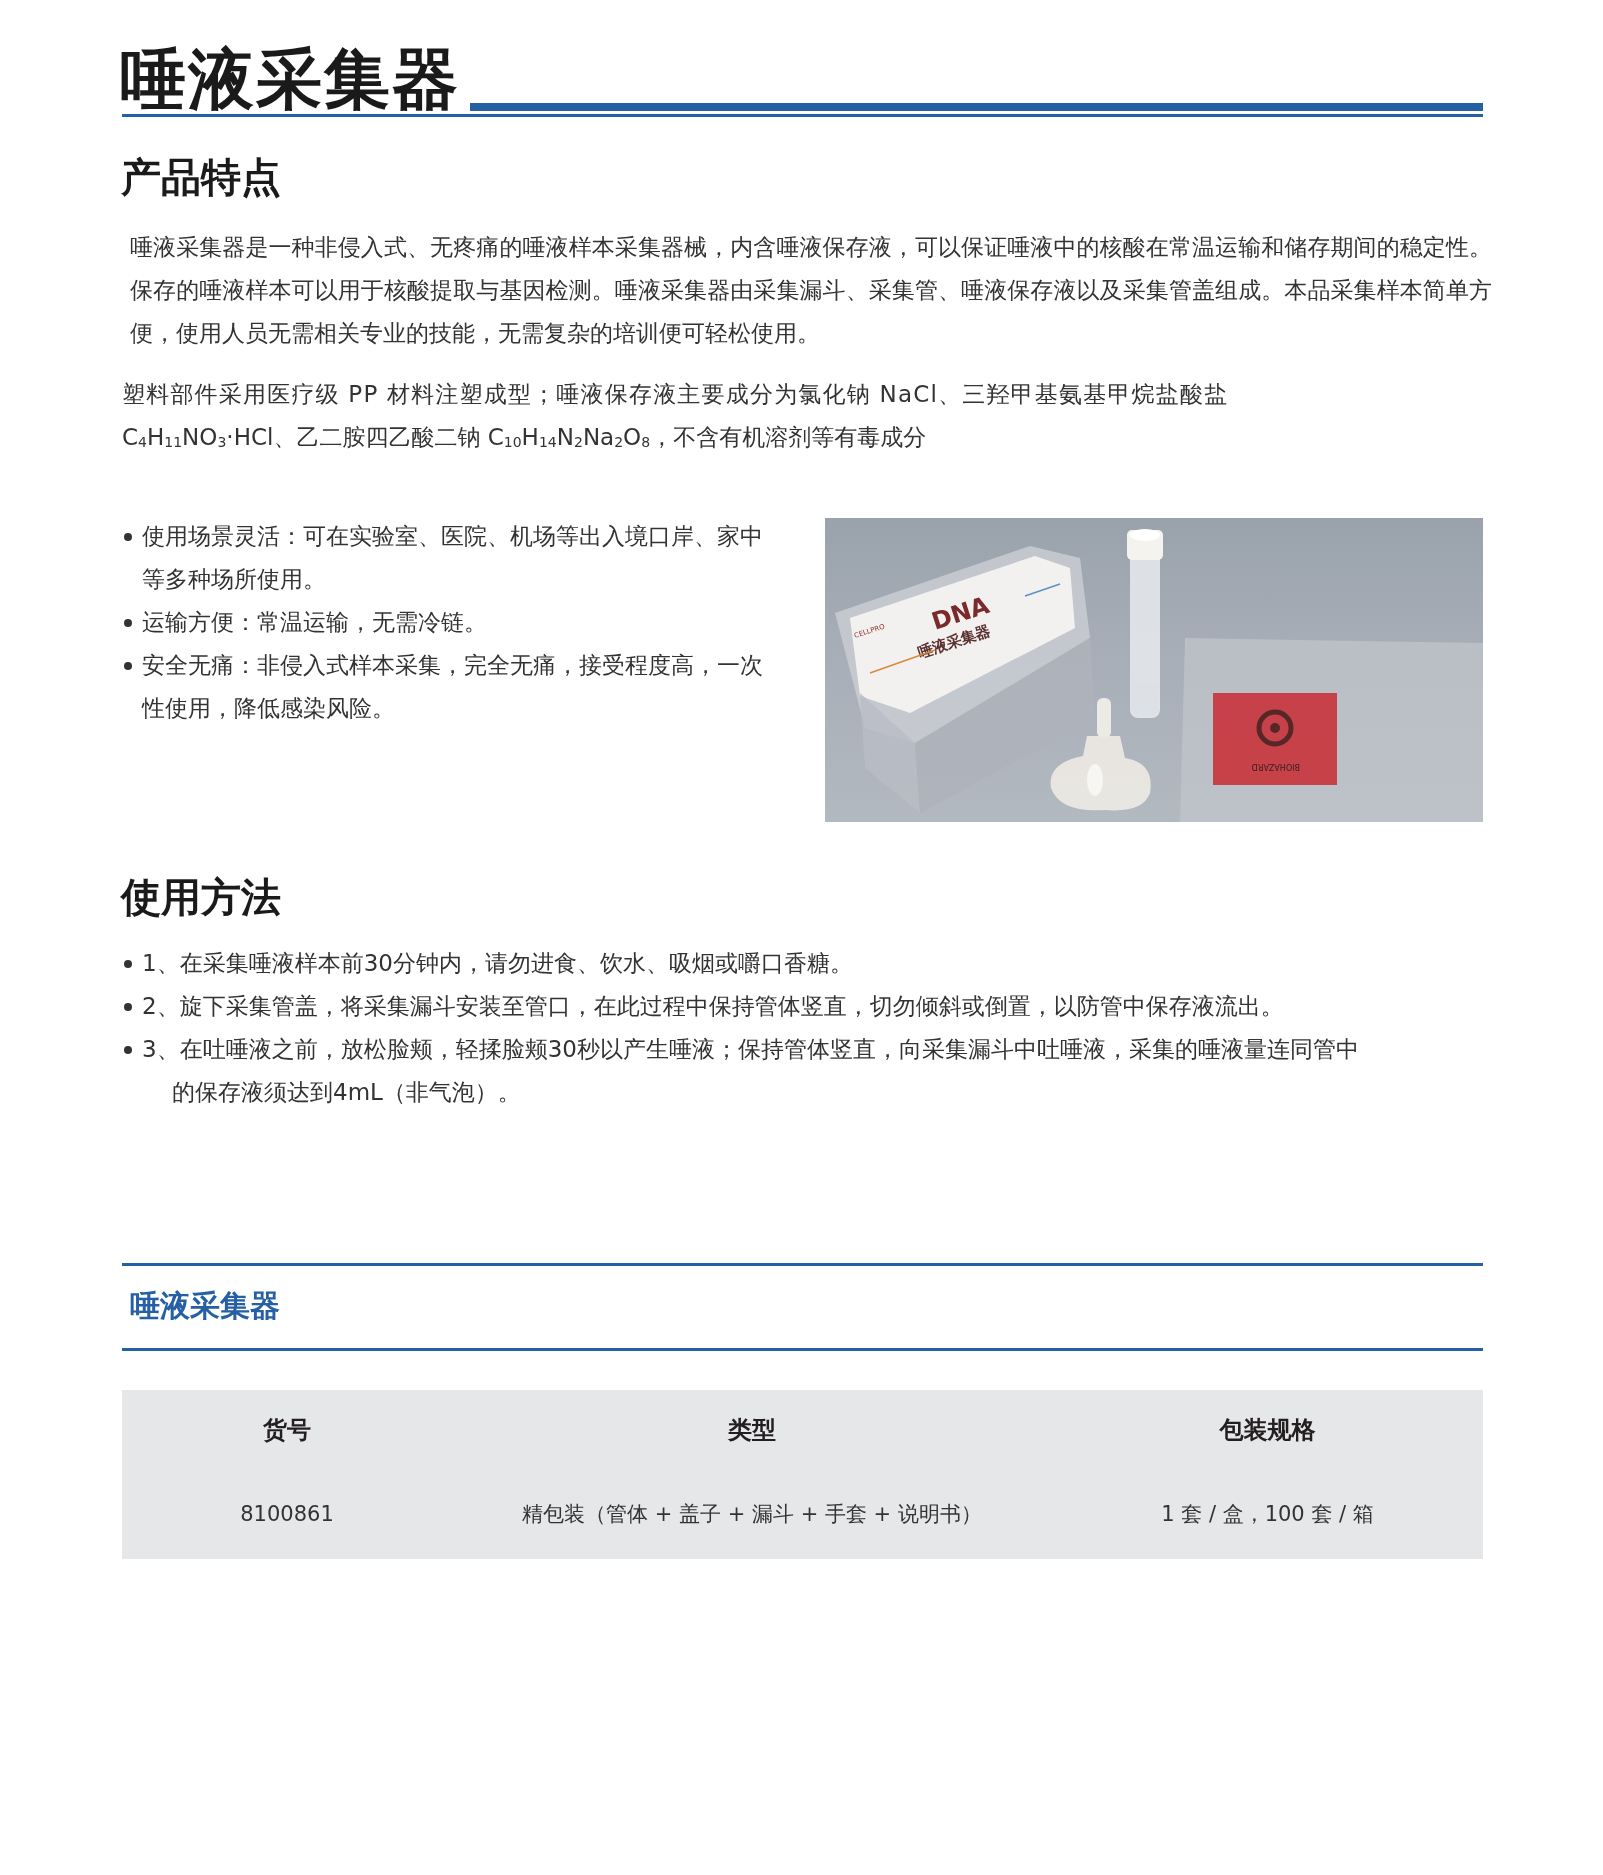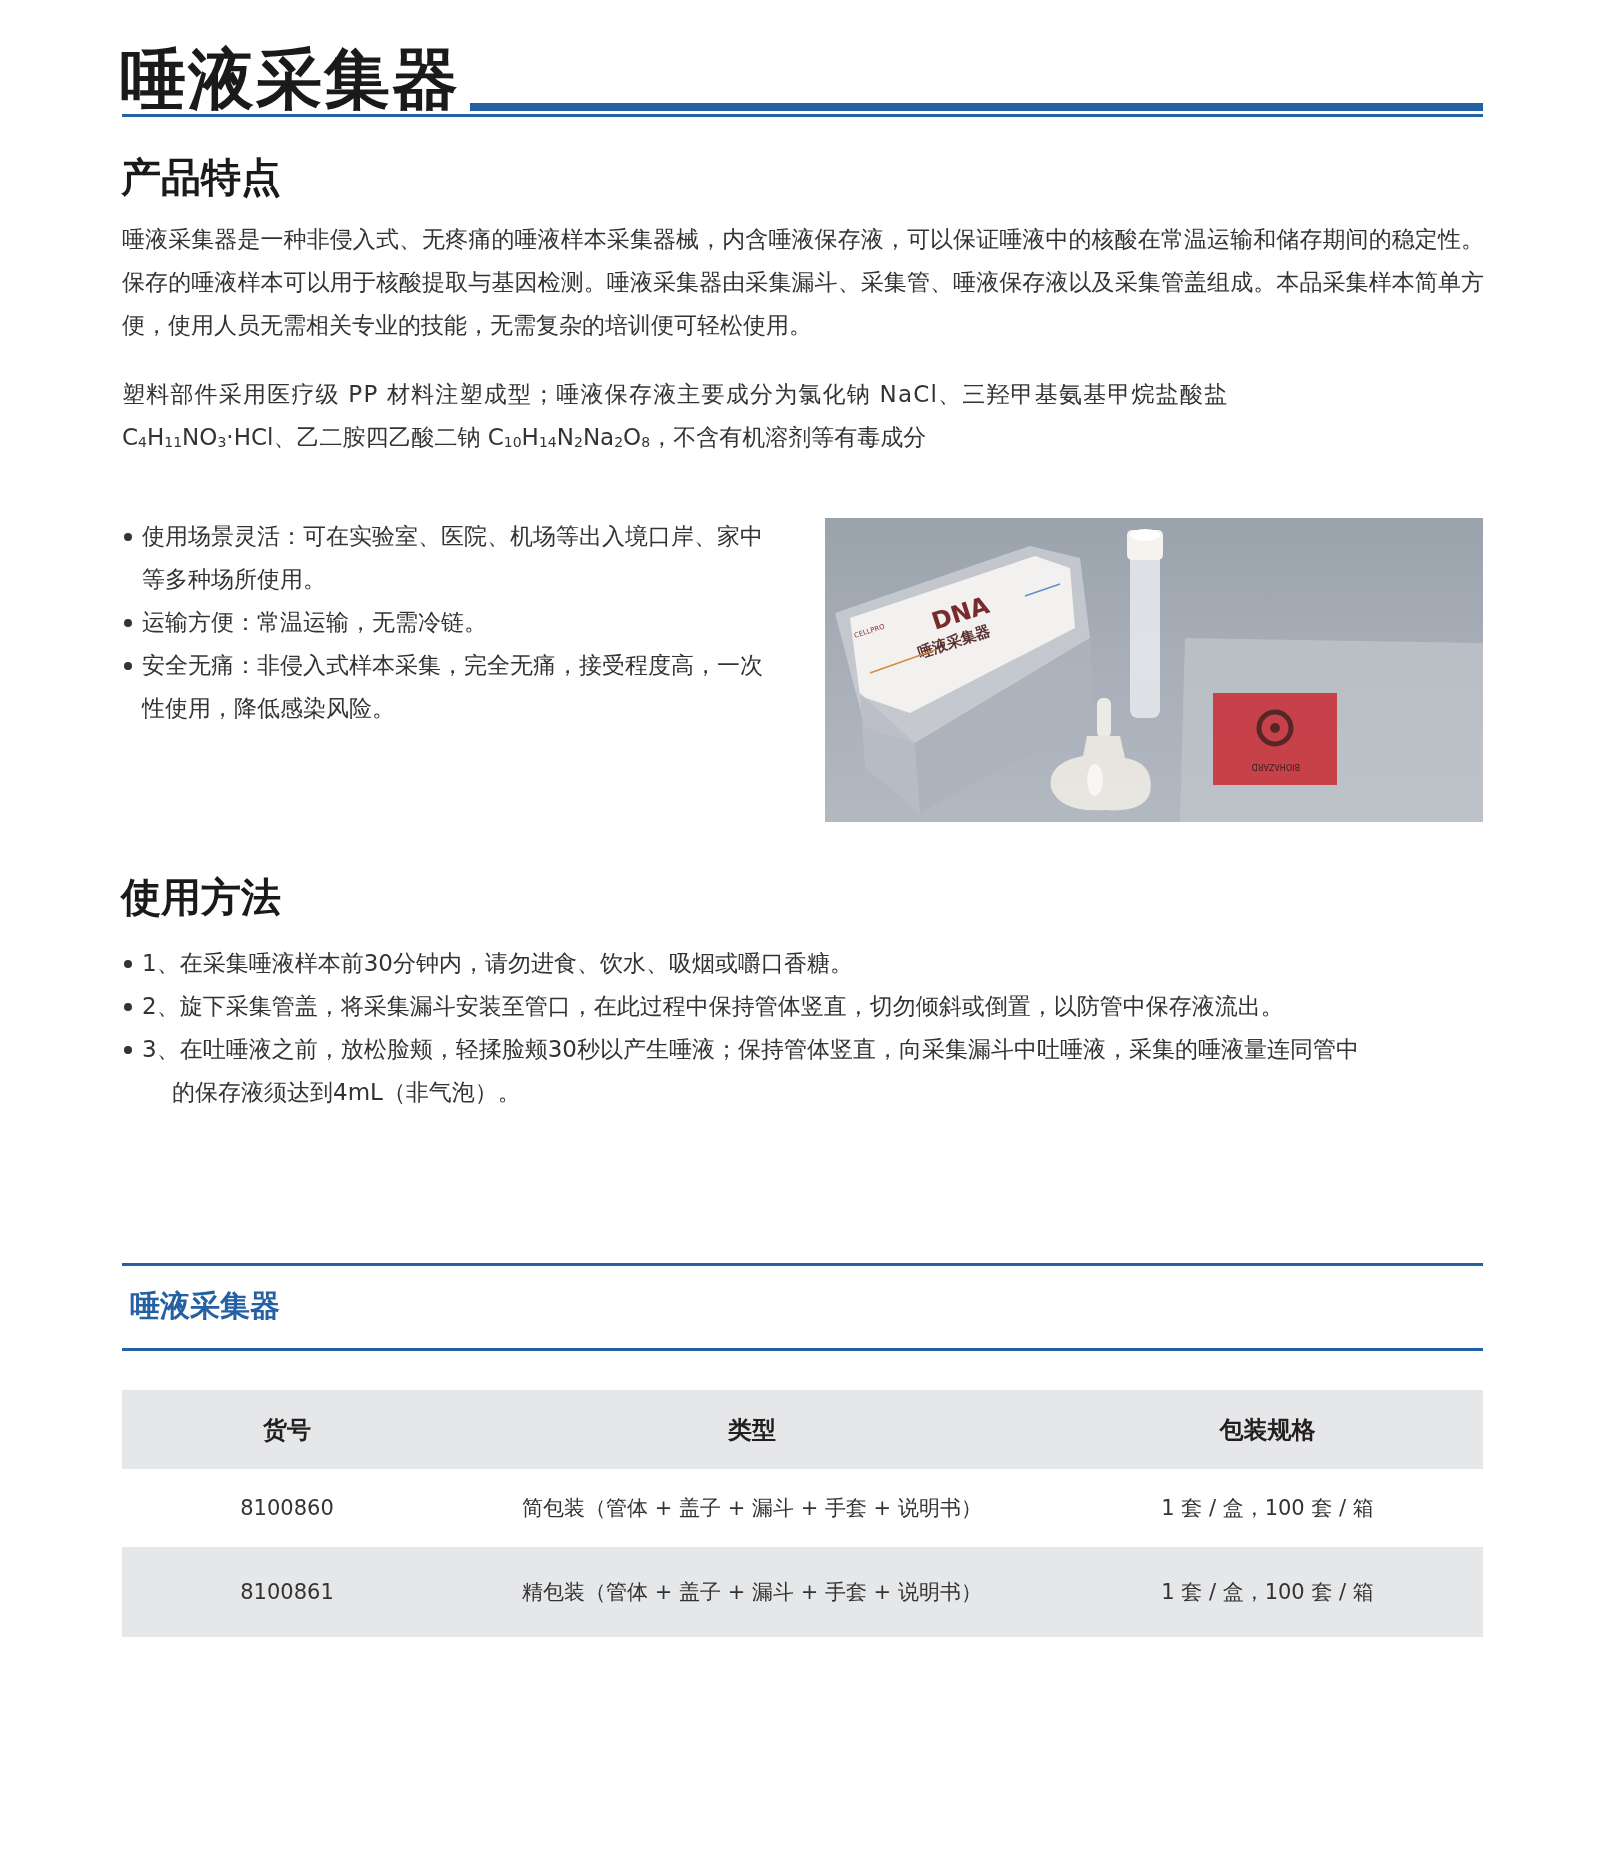--- a/index.html
+++ b/index.html
@@ -49,21 +49,21 @@
 </style>
 </head>
 <body>
 
 <div class="abs page-title">唾液采集器</div>
 <div class="abs title-bar-thick"></div>
 <div class="abs title-bar-thin"></div>
 
 <div class="abs section-heading" style="left:121px; top:157px;">产品特点</div>
 
-<p class="abs para" style="top:218px; margin:0;">唾液采集器是一种非侵入式、无疼痛的唾液样本采集器械，内含唾液保存液，可以保证唾液中的核酸在常温运输和储存期间的稳定性。保存的唾液样本可以用于核酸提取与基因检测。唾液采集器由采集漏斗、采集管、唾液保存液以及采集管盖组成。本品采集样本简单方便，使用人员无需相关专业的技能，无需复杂的培训便可轻松使用。</p>
+<p class="abs para" style="top:218px; margin:8px;">唾液采集器是一种非侵入式、无疼痛的唾液样本采集器械，内含唾液保存液，可以保证唾液中的核酸在常温运输和储存期间的稳定性。保存的唾液样本可以用于核酸提取与基因检测。唾液采集器由采集漏斗、采集管、唾液保存液以及采集管盖组成。本品采集样本简单方便，使用人员无需相关专业的技能，无需复杂的培训便可轻松使用。</p>
 
 <div class="abs para para-2" style="top:373px;">
   <div style="white-space:nowrap;">塑料部件采用医疗级 PP 材料注塑成型；唾液保存液主要成分为氯化钠 NaCl、三羟甲基氨基甲烷盐酸盐</div>
   <div style="letter-spacing:0; white-space:nowrap;"><span>C</span><sub class="chem">4</sub><span>H</span><sub class="chem">11</sub><span>NO</span><sub class="chem">3</sub><span>·HCl、乙二胺四乙酸二钠 C</span><sub class="chem">10</sub><span>H</span><sub class="chem">14</sub><span>N</span><sub class="chem">2</sub><span>Na</span><sub class="chem">2</sub><span>O</span><sub class="chem">8</sub><span>，不含有机溶剂等有毒成分</span></div>
 </div>
 
 <ul class="abs feature-list">
   <li>使用场景灵活：可在实验室、医院、机场等出入境口岸、家中等多种场所使用。</li>
   <li>运输方便：常温运输，无需冷链。</li>
   <li>安全无痛：非侵入式样本采集，完全无痛，接受程度高，一次性使用，降低感染风险。</li>
@@ -121,24 +121,19 @@
 
 <table class="abs table">
   <thead>
     <tr>
       <th class="c1">货号</th>
       <th class="c2">类型</th>
       <th class="c3">包装规格</th>
     </tr>
   </thead>
   <tbody>
-    <tr class="r1">
-      <td>8100860</td>
-      <td>简包装（管体 + 盖子 + 漏斗 + 手套 + 说明书）</td>
-      <td>1 套 / 盒，100 套 / 箱</td>
-    </tr>
     <tr class="r2">
       <td>8100861</td>
       <td>精包装（管体 + 盖子 + 漏斗 + 手套 + 说明书）</td>
       <td>1 套 / 盒，100 套 / 箱</td>
     </tr>
   </tbody>
 </table>
 
 </body></html>

